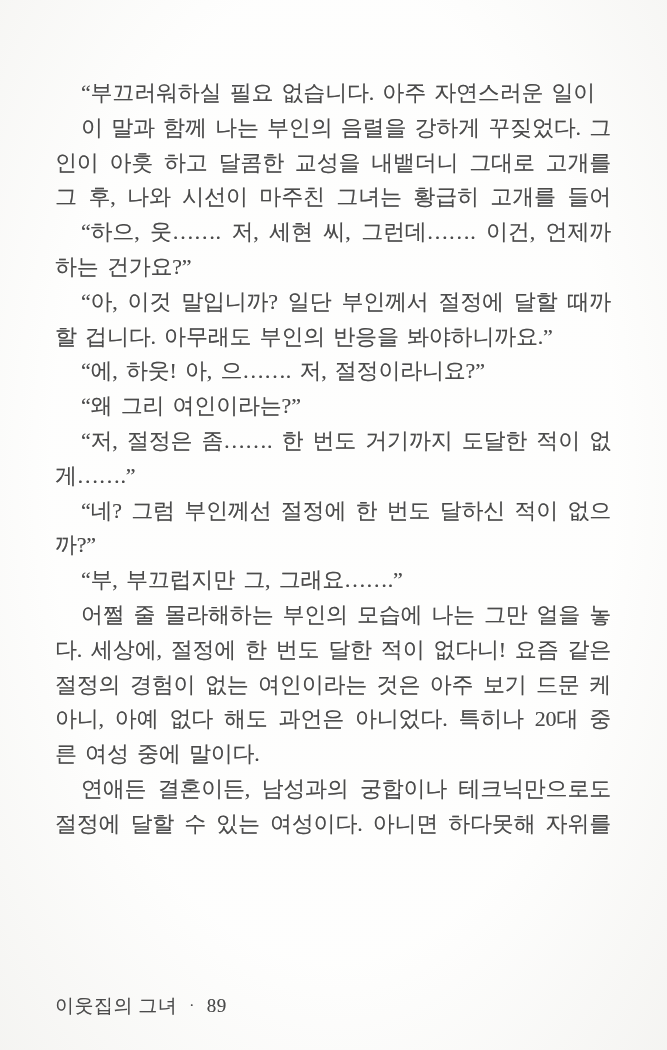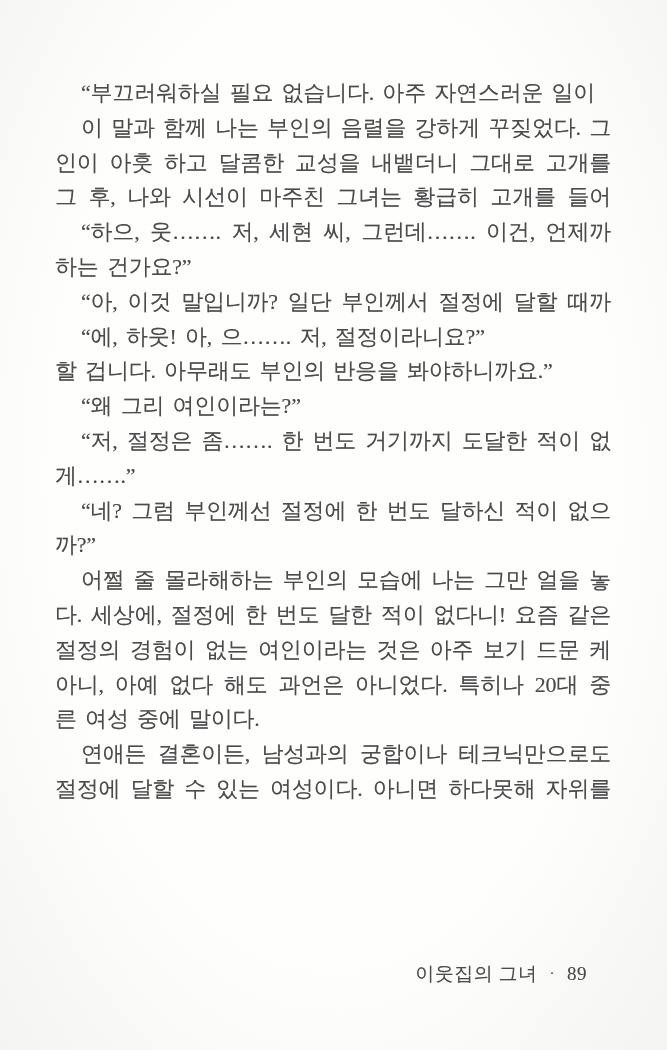--- a/index.html
+++ b/index.html
@@ -41,23 +41,22 @@
   .line.just {
     text-align: justify;
     text-align-last: justify;
   }
   .line.indent {
     text-indent: 26px;
   }
   .footer {
     position: absolute;
     left: 55px;
-    top: 961px;
+    top: 993px;
     width: 532px;
-    text-align: right;
     color: var(--ink, #4b4b4b);
     font-size: 19px;
     letter-spacing: 0.5px;
     text-shadow: 0 0 0.6px rgba(75,75,75,0.4);
   }
   .footer .sep {
     display: inline-block;
     margin: 0 12px;
     font-size: 15px;
     vertical-align: 2px;
@@ -68,27 +67,28 @@
 
 <div class="page">
   <div class="text-block" id="text-block">
       <div class="line indent">“부끄러워하실 필요 없습니다. 아주 자연스러운 일이니까요.”</div>
       <div class="line indent just">이 말과 함께 나는 부인의 음렬을 강하게 꾸짖었다. 그러자 부</div>
       <div class="line just">인이 아훗 하고 달콤한 교성을 내뱉더니 그대로 고개를 숙였다.</div>
       <div class="line just">그 후, 나와 시선이 마주친 그녀는 황급히 고개를 들어 올리며</div>
       <div class="line indent just">“하으, 웃……. 저, 세현 씨, 그런데……. 이건, 언제까지 계속</div>
       <div class="line">하는 건가요?”</div>
       <div class="line indent just">“아, 이것 말입니까? 일단 부인께서 절정에 달할 때까지 계속</div>
+      <div class="line">할 겁니다. 아무래도 부인의 반응을 봐야하니까요.”</div>
       <div class="line indent">“에, 하웃! 아, 으……. 저, 절정이라니요?”</div>
-      <div class="line">할 겁니다. 아무래도 부인의 반응을 봐야하니까요.”</div>
       <div class="line indent">“왜 그리 여인이라는?”</div>
       <div class="line indent just">“저, 절정은 좀……. 한 번도 거기까지 도달한 적이 없어서, 그</div>
       <div class="line">게…….”</div>
       <div class="line indent just">“네? 그럼 부인께선 절정에 한 번도 달하신 적이 없으신 겁니</div>
       <div class="line">까?”</div>
+      <div class="line indent">“부, 부끄럽지만 그, 그래요…….”</div>
       <div class="line indent just">어쩔 줄 몰라해하는 부인의 모습에 나는 그만 얼을 놓고 말았</div>
       <div class="line just">다. 세상에, 절정에 한 번도 달한 적이 없다니! 요즘 같은 세상에</div>
       <div class="line just">절정의 경험이 없는 여인이라는 것은 아주 보기 드문 케이스였다.</div>
       <div class="line just">아니, 아예 없다 해도 과언은 아니었다. 특히나 20대 중반에 이</div>
       <div class="line">른 여성 중에 말이다.</div>
       <div class="line indent just">연애든 결혼이든, 남성과의 궁합이나 테크닉만으로도 얼마든지</div>
       <div class="line just">절정에 달할 수 있는 여성이다. 아니면 하다못해 자위를 통해 절</div>
     </div>
   <div class="footer">
     <span>이웃집의 그녀</span><span class="sep">·</span><span>89</span>

